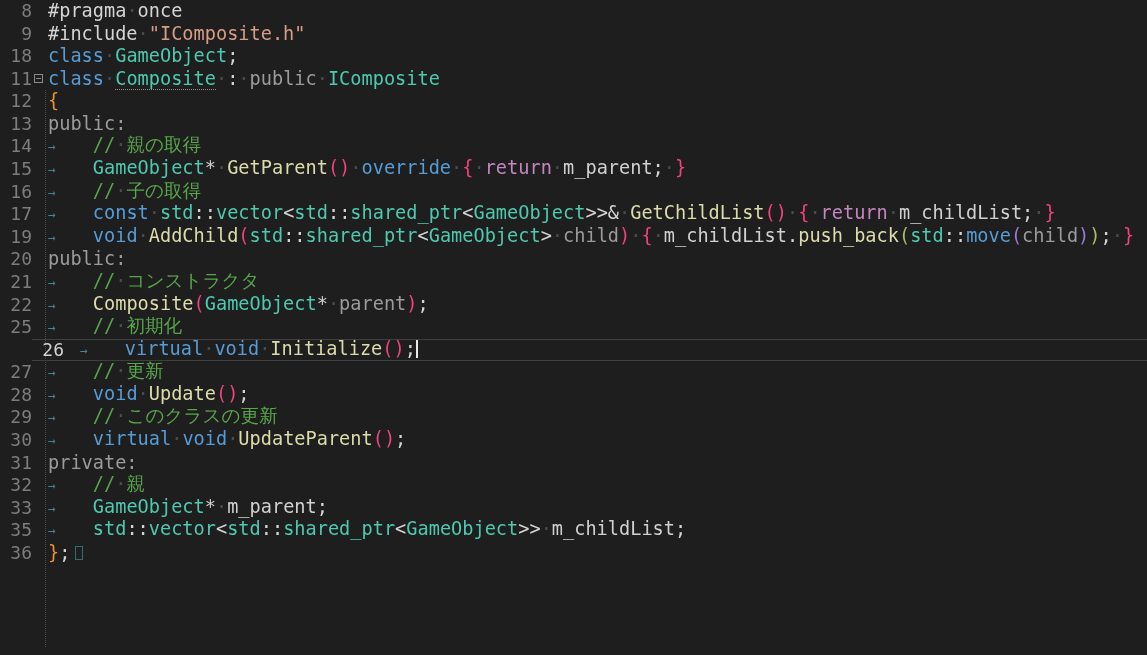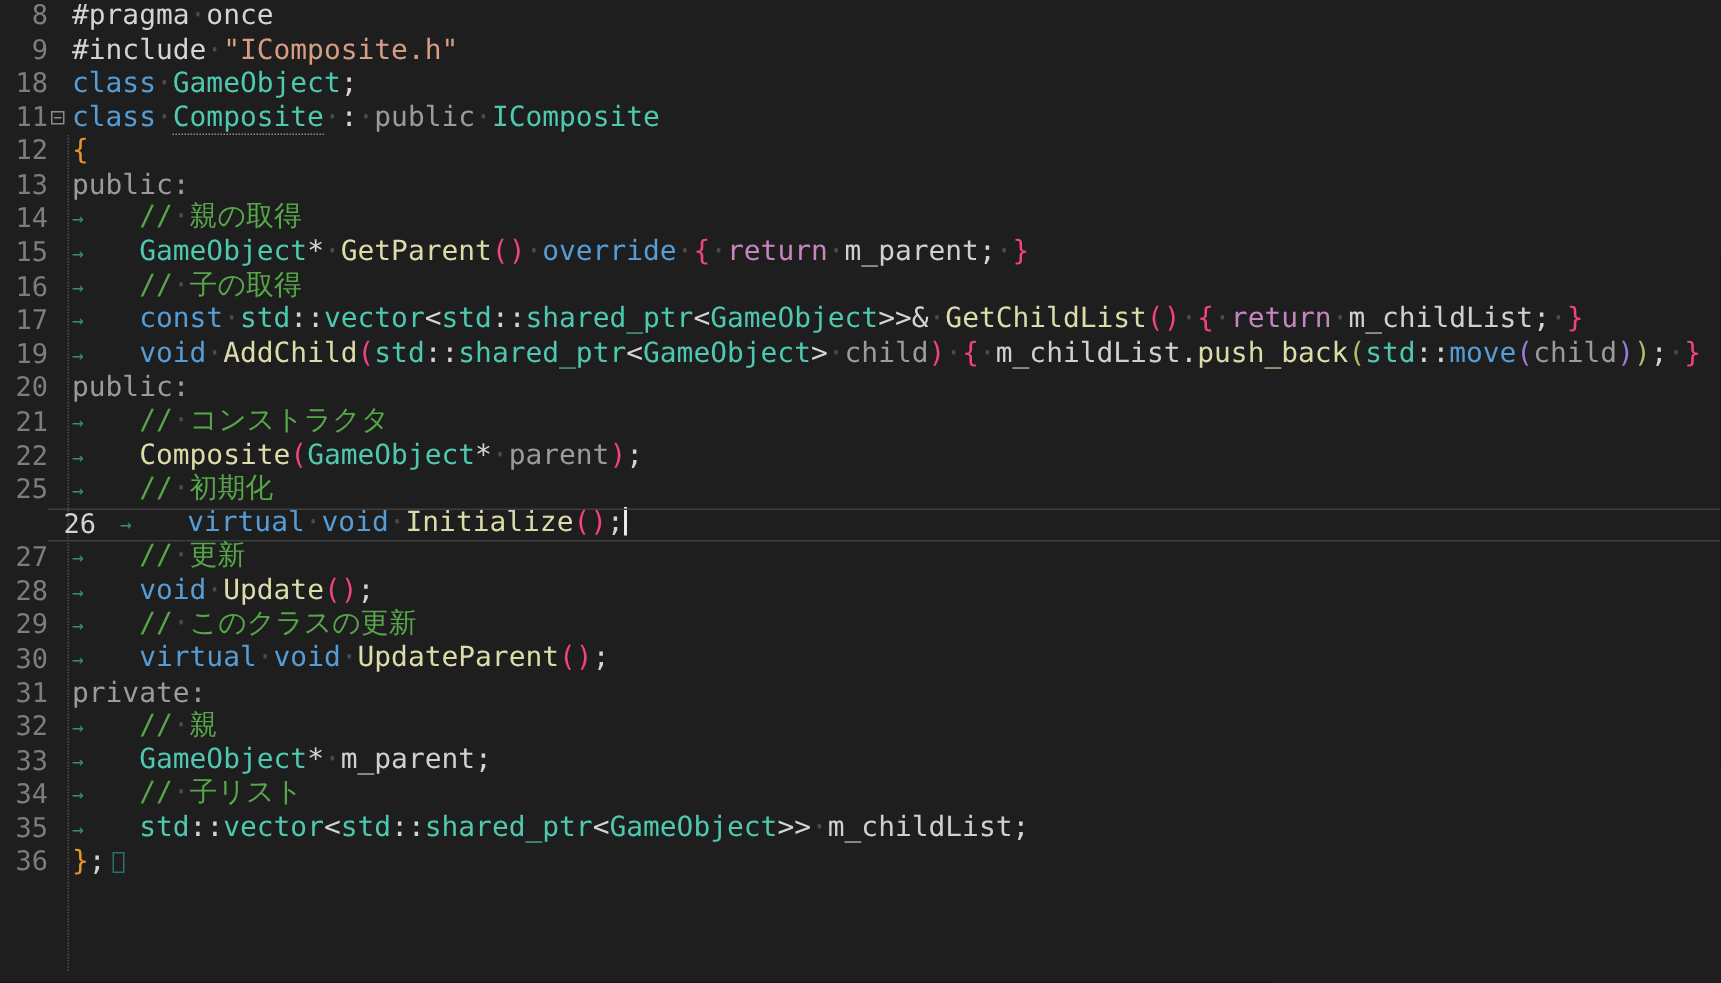--- a/index.html
+++ b/index.html
@@ -101,17 +101,16 @@
       <div class="line"><div class="gutter">22</div><div class="fold"></div><div class="code"><span class="tab">→</span><span class="tk-fn">Composite</span><span class="tk-b2">(</span><span class="tk-type">GameObject</span><span class="tk-op">*</span><span class="tk-ws">·</span><span class="tk-param">parent</span><span class="tk-b2">)</span><span class="tk-op">;</span></div></div>
       <div class="line"><div class="gutter">25</div><div class="fold"></div><div class="code"><span class="tab">→</span><span class="tk-cmt">//</span><span class="tk-ws">·</span><span class="tk-cmt">初期化</span></div></div>
       <div class="line current"><div class="gutter">26</div><div class="fold"></div><div class="code"><span class="tab">→</span><span class="tk-kw">virtual</span><span class="tk-ws">·</span><span class="tk-kw">void</span><span class="tk-ws">·</span><span class="tk-fn">Initialize</span><span class="tk-b2">()</span><span class="tk-op">;</span><span class="cursor"></span></div></div>
       <div class="line"><div class="gutter">27</div><div class="fold"></div><div class="code"><span class="tab">→</span><span class="tk-cmt">//</span><span class="tk-ws">·</span><span class="tk-cmt">更新</span></div></div>
       <div class="line"><div class="gutter">28</div><div class="fold"></div><div class="code"><span class="tab">→</span><span class="tk-kw">void</span><span class="tk-ws">·</span><span class="tk-fn">Update</span><span class="tk-b2">()</span><span class="tk-op">;</span></div></div>
       <div class="line"><div class="gutter">29</div><div class="fold"></div><div class="code"><span class="tab">→</span><span class="tk-cmt">//</span><span class="tk-ws">·</span><span class="tk-cmt">このクラスの更新</span></div></div>
       <div class="line"><div class="gutter">30</div><div class="fold"></div><div class="code"><span class="tab">→</span><span class="tk-kw">virtual</span><span class="tk-ws">·</span><span class="tk-kw">void</span><span class="tk-ws">·</span><span class="tk-fn">UpdateParent</span><span class="tk-b2">()</span><span class="tk-op">;</span></div></div>
       <div class="line"><div class="gutter">31</div><div class="fold"></div><div class="code"><span class="tk-mod">private:</span></div></div>
       <div class="line"><div class="gutter">32</div><div class="fold"></div><div class="code"><span class="tab">→</span><span class="tk-cmt">//</span><span class="tk-ws">·</span><span class="tk-cmt">親</span></div></div>
       <div class="line"><div class="gutter">33</div><div class="fold"></div><div class="code"><span class="tab">→</span><span class="tk-type">GameObject</span><span class="tk-op">*</span><span class="tk-ws">·</span><span class="tk-var">m_parent</span><span class="tk-op">;</span></div></div>
-      <div class="line"><div class="gutter">34</div><div class="fold"></div><div class="code"><span class="tab">→</span><span class="tk-cmt">//</span><span class="tk-ws">·</span><span class="tk-cmt">子リスト</span></div></div>
       <div class="line"><div class="gutter">35</div><div class="fold"></div><div class="code"><span class="tab">→</span><span class="tk-type">std</span><span class="tk-op">::</span><span class="tk-type">vector</span><span class="tk-op">&lt;</span><span class="tk-type">std</span><span class="tk-op">::</span><span class="tk-type">shared_ptr</span><span class="tk-op">&lt;</span><span class="tk-type">GameObject</span><span class="tk-op">&gt;&gt;</span><span class="tk-ws">·</span><span class="tk-var">m_childList</span><span class="tk-op">;</span></div></div>
       <div class="line"><div class="gutter">36</div><div class="fold"></div><div class="code"><span class="tk-b1">}</span><span class="tk-op">;</span><span class="tk-eof"></span></div></div>
     </div>
 </div>
 
 </body></html>

